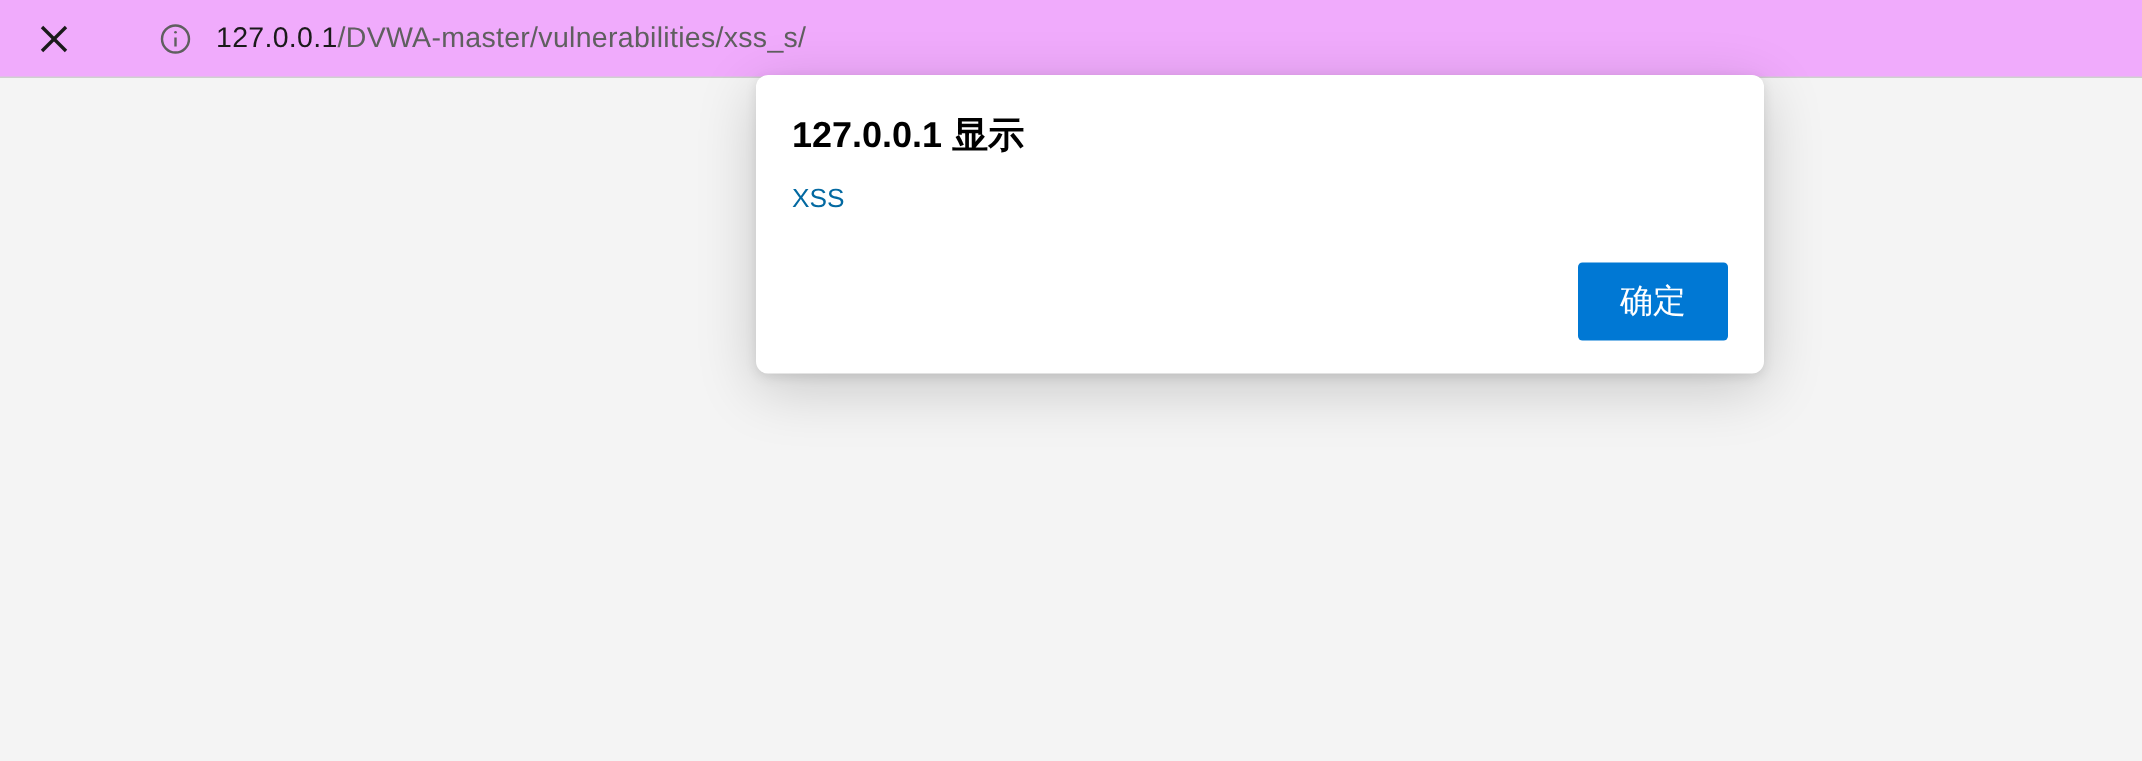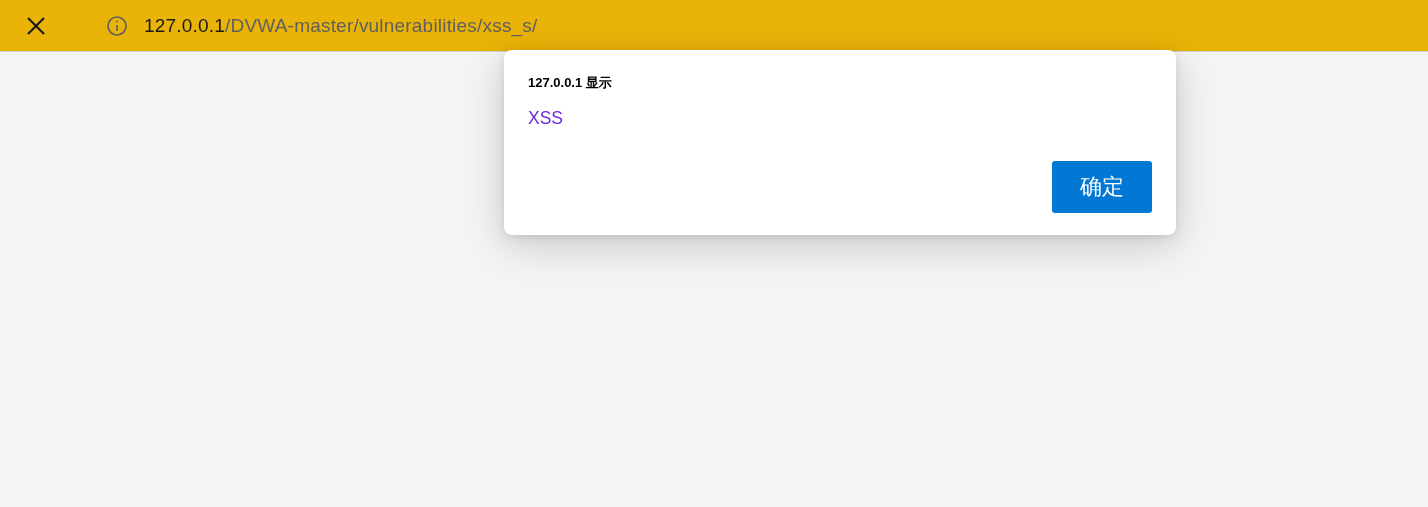--- a/index.html
+++ b/index.html
@@ -9,21 +9,21 @@
     }
     body {
       font-family: -apple-system, BlinkMacSystemFont, "Segoe UI", "Microsoft YaHei", sans-serif;
       width: 1428px;
       height: 507px;
       background: #f4f4f4;
       position: relative;
       overflow: hidden;
     }
     .address-bar-wrapper {
-      background: #eab308;
+      background: #f0abfc;
       border-bottom: 1px solid #d0d0d0;
       height: 52px;
       display: flex;
       align-items: center;
       padding: 0 16px;
     }
     .close-icon {
       width: 40px;
       height: 40px;
       display: flex;
@@ -63,29 +63,29 @@
       position: absolute;
       top: 50px;
       left: 504px;
       width: 672px;
       background: #ffffff;
       border-radius: 8px;
       box-shadow: 0 10px 40px rgba(0,0,0,0.18), 0 2px 8px rgba(0,0,0,0.10);
       padding: 24px 24px 22px 24px;
     }
     .dialog-title {
-      font-size: 13px;
+      font-size: 24px;
       font-weight: 700;
       color: #000;
       margin-bottom: 16px;
     }
     .dialog-message {
       font-size: 17.5px;
       font-weight: 400;
-      color: #6d28d9;
+      color: #0369a1;
       margin-bottom: 32px;
     }
     .dialog-actions {
       display: flex;
       justify-content: flex-end;
     }
     .ok-button {
       background: #0078d4;
       color: #ffffff;
       border: none;

